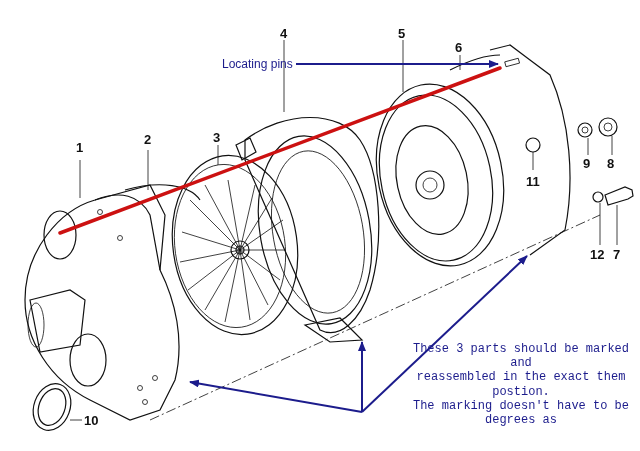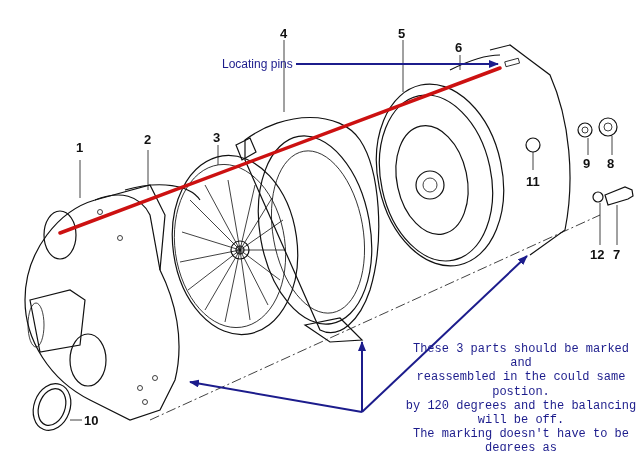--- a/index.html
+++ b/index.html
@@ -143,17 +143,16 @@
   </defs>
   <text class="annot" x="222" y="68">Locating pins</text>
   <line x1="296" y1="64" x2="498" y2="64" stroke="#1c1c8c" stroke-width="2" marker-end="url(#arrowhead)"></line>
   <line x1="362" y1="412" x2="190" y2="382" stroke="#1c1c8c" stroke-width="2" marker-end="url(#arrowhead)"></line>
   <line x1="362" y1="412" x2="362" y2="342" stroke="#1c1c8c" stroke-width="2" marker-end="url(#arrowhead)"></line>
   <line x1="362" y1="412" x2="527" y2="256" stroke="#1c1c8c" stroke-width="2" marker-end="url(#arrowhead)"></line>
 </svg>
 
 <div class="note">
   <div>These 3 parts should be marked and</div>
-  <div>reassembled in the could same postion.</div>
-  <div>by 120 degrees and the balancing will be off.</div>
+  <div>reassembled in the exact them postion.</div>
   <div>The marking doesn't have to be degrees as</div>
 </div>
 </div>
 
 </body></html>

